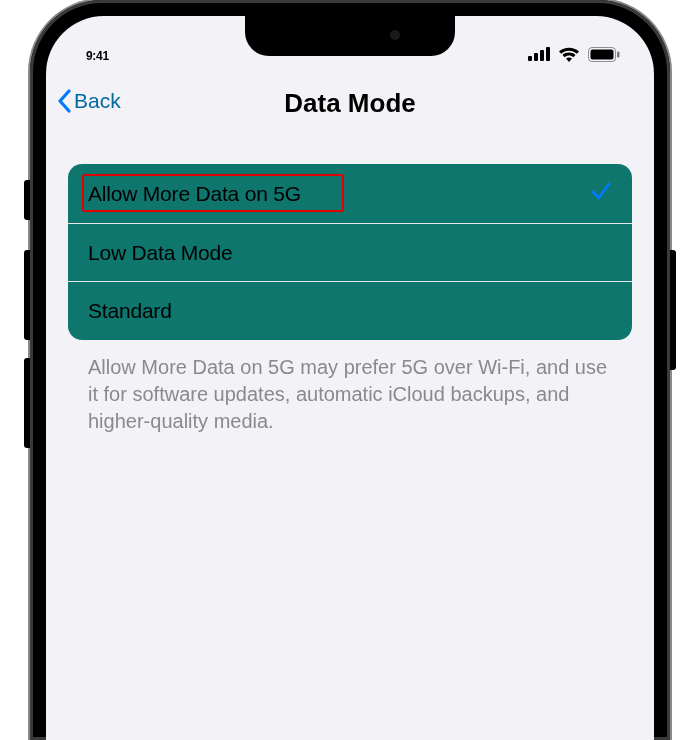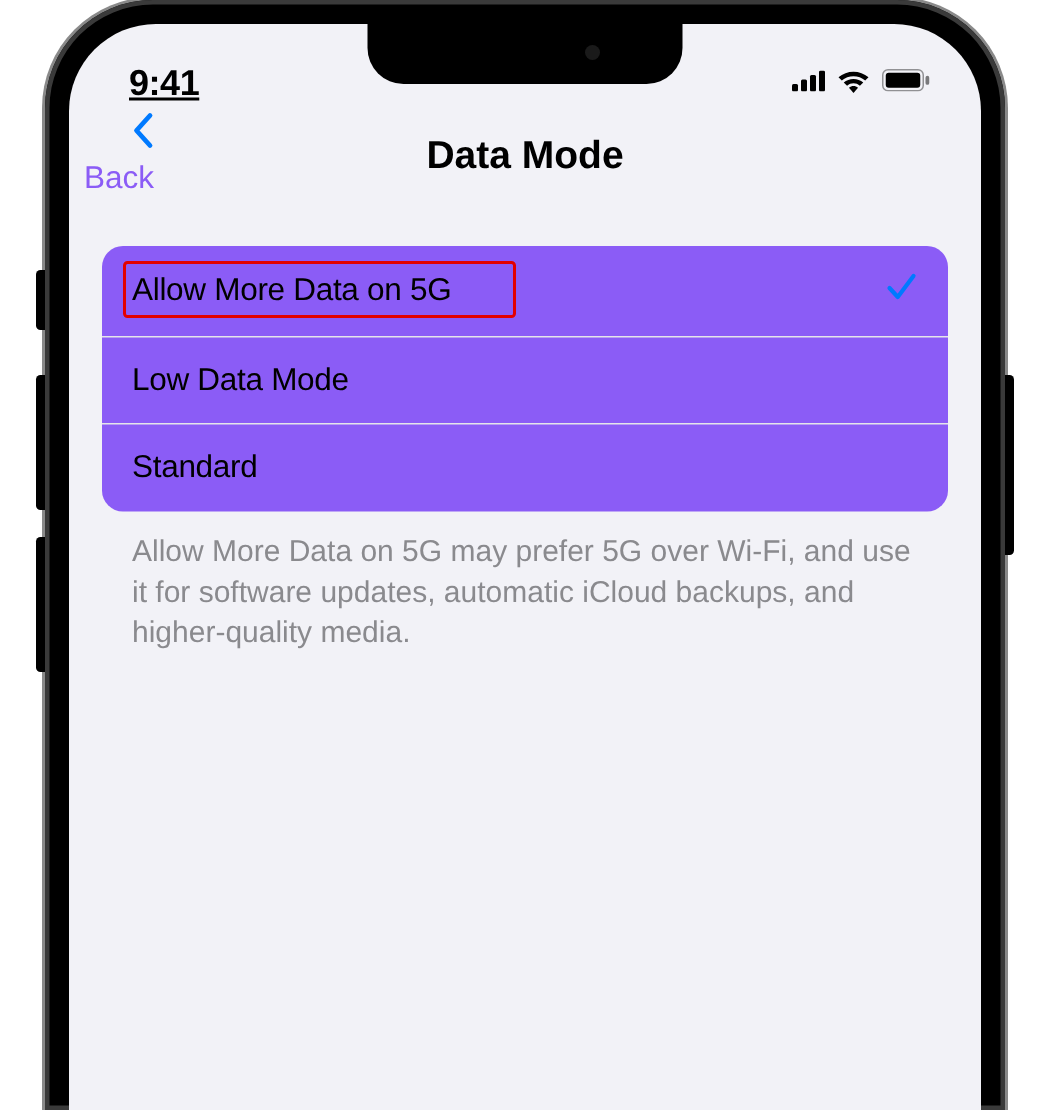--- a/index.html
+++ b/index.html
@@ -79,60 +79,58 @@
       top: 14px;
     }
     .status-bar {
       height: 62px;
       display: flex;
       justify-content: space-between;
       align-items: center;
       padding: 18px 34px 0 40px;
     }
     .status-time {
-      font-size: 24px;
+      font-size: 12px;
       font-weight: 600;
       letter-spacing: -0.3px;
-      text-decoration: underline;
     }
     .status-icons {
       display: flex;
       align-items: center;
       gap: 8px;
     }
     .nav-bar {
       height: 50px;
       display: flex;
       align-items: center;
       position: relative;
       padding: 0 10px;
     }
     .back-button {
       display: flex;
-      align-items: flex-end;
-      color: #8b5cf6;
+      align-items: flex-start;
+      color: #0369a1;
       font-size: 21px;
       gap: 2px;
       cursor: pointer;
       position: absolute;
       left: 10px;
-      flex-direction: column;
     }
     .nav-title {
       font-size: 26px;
       font-weight: 600;
       position: absolute;
       left: 50%;
       transform: translateX(-50%);
     }
     .content {
       padding: 36px 22px 0 22px;
     }
     .list-group {
-      background: #8b5cf6;
+      background: #0f766e;
       border-radius: 14px;
       overflow: hidden;
     }
     .list-row {
       display: flex;
       align-items: center;
       justify-content: space-between;
       padding: 16px 20px 16px 20px;
       font-size: 21px;
       min-height: 58px;

